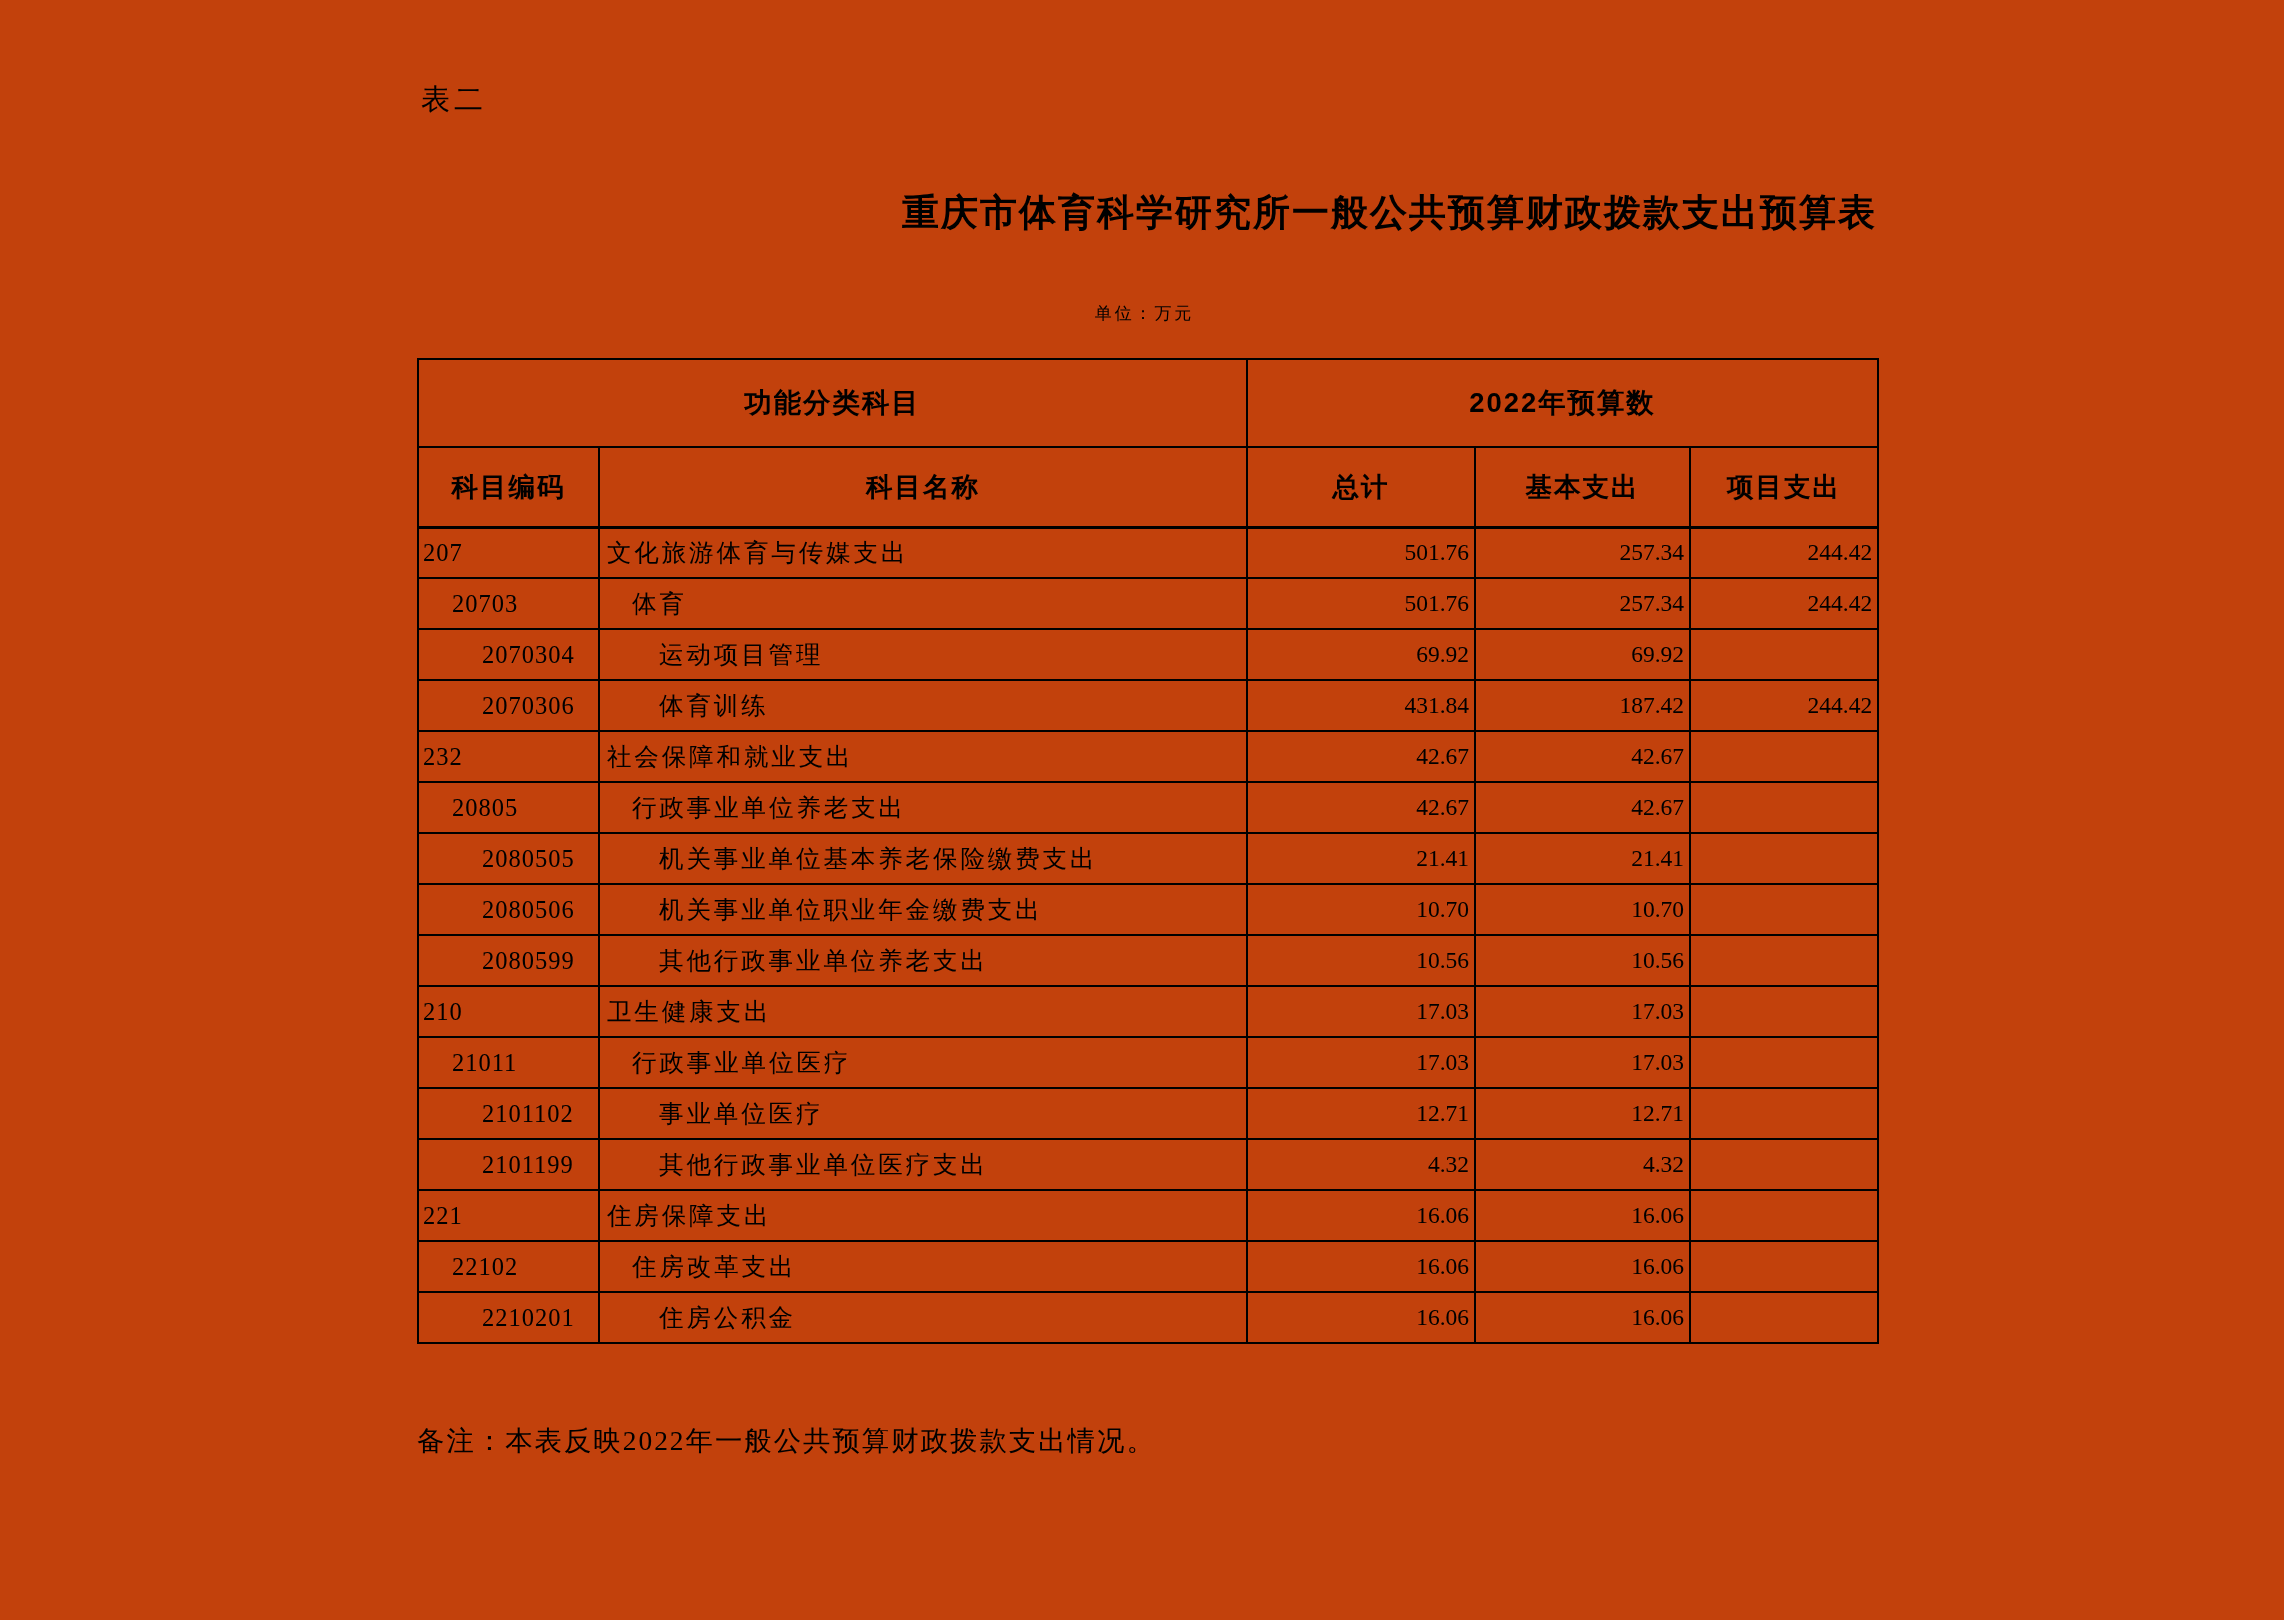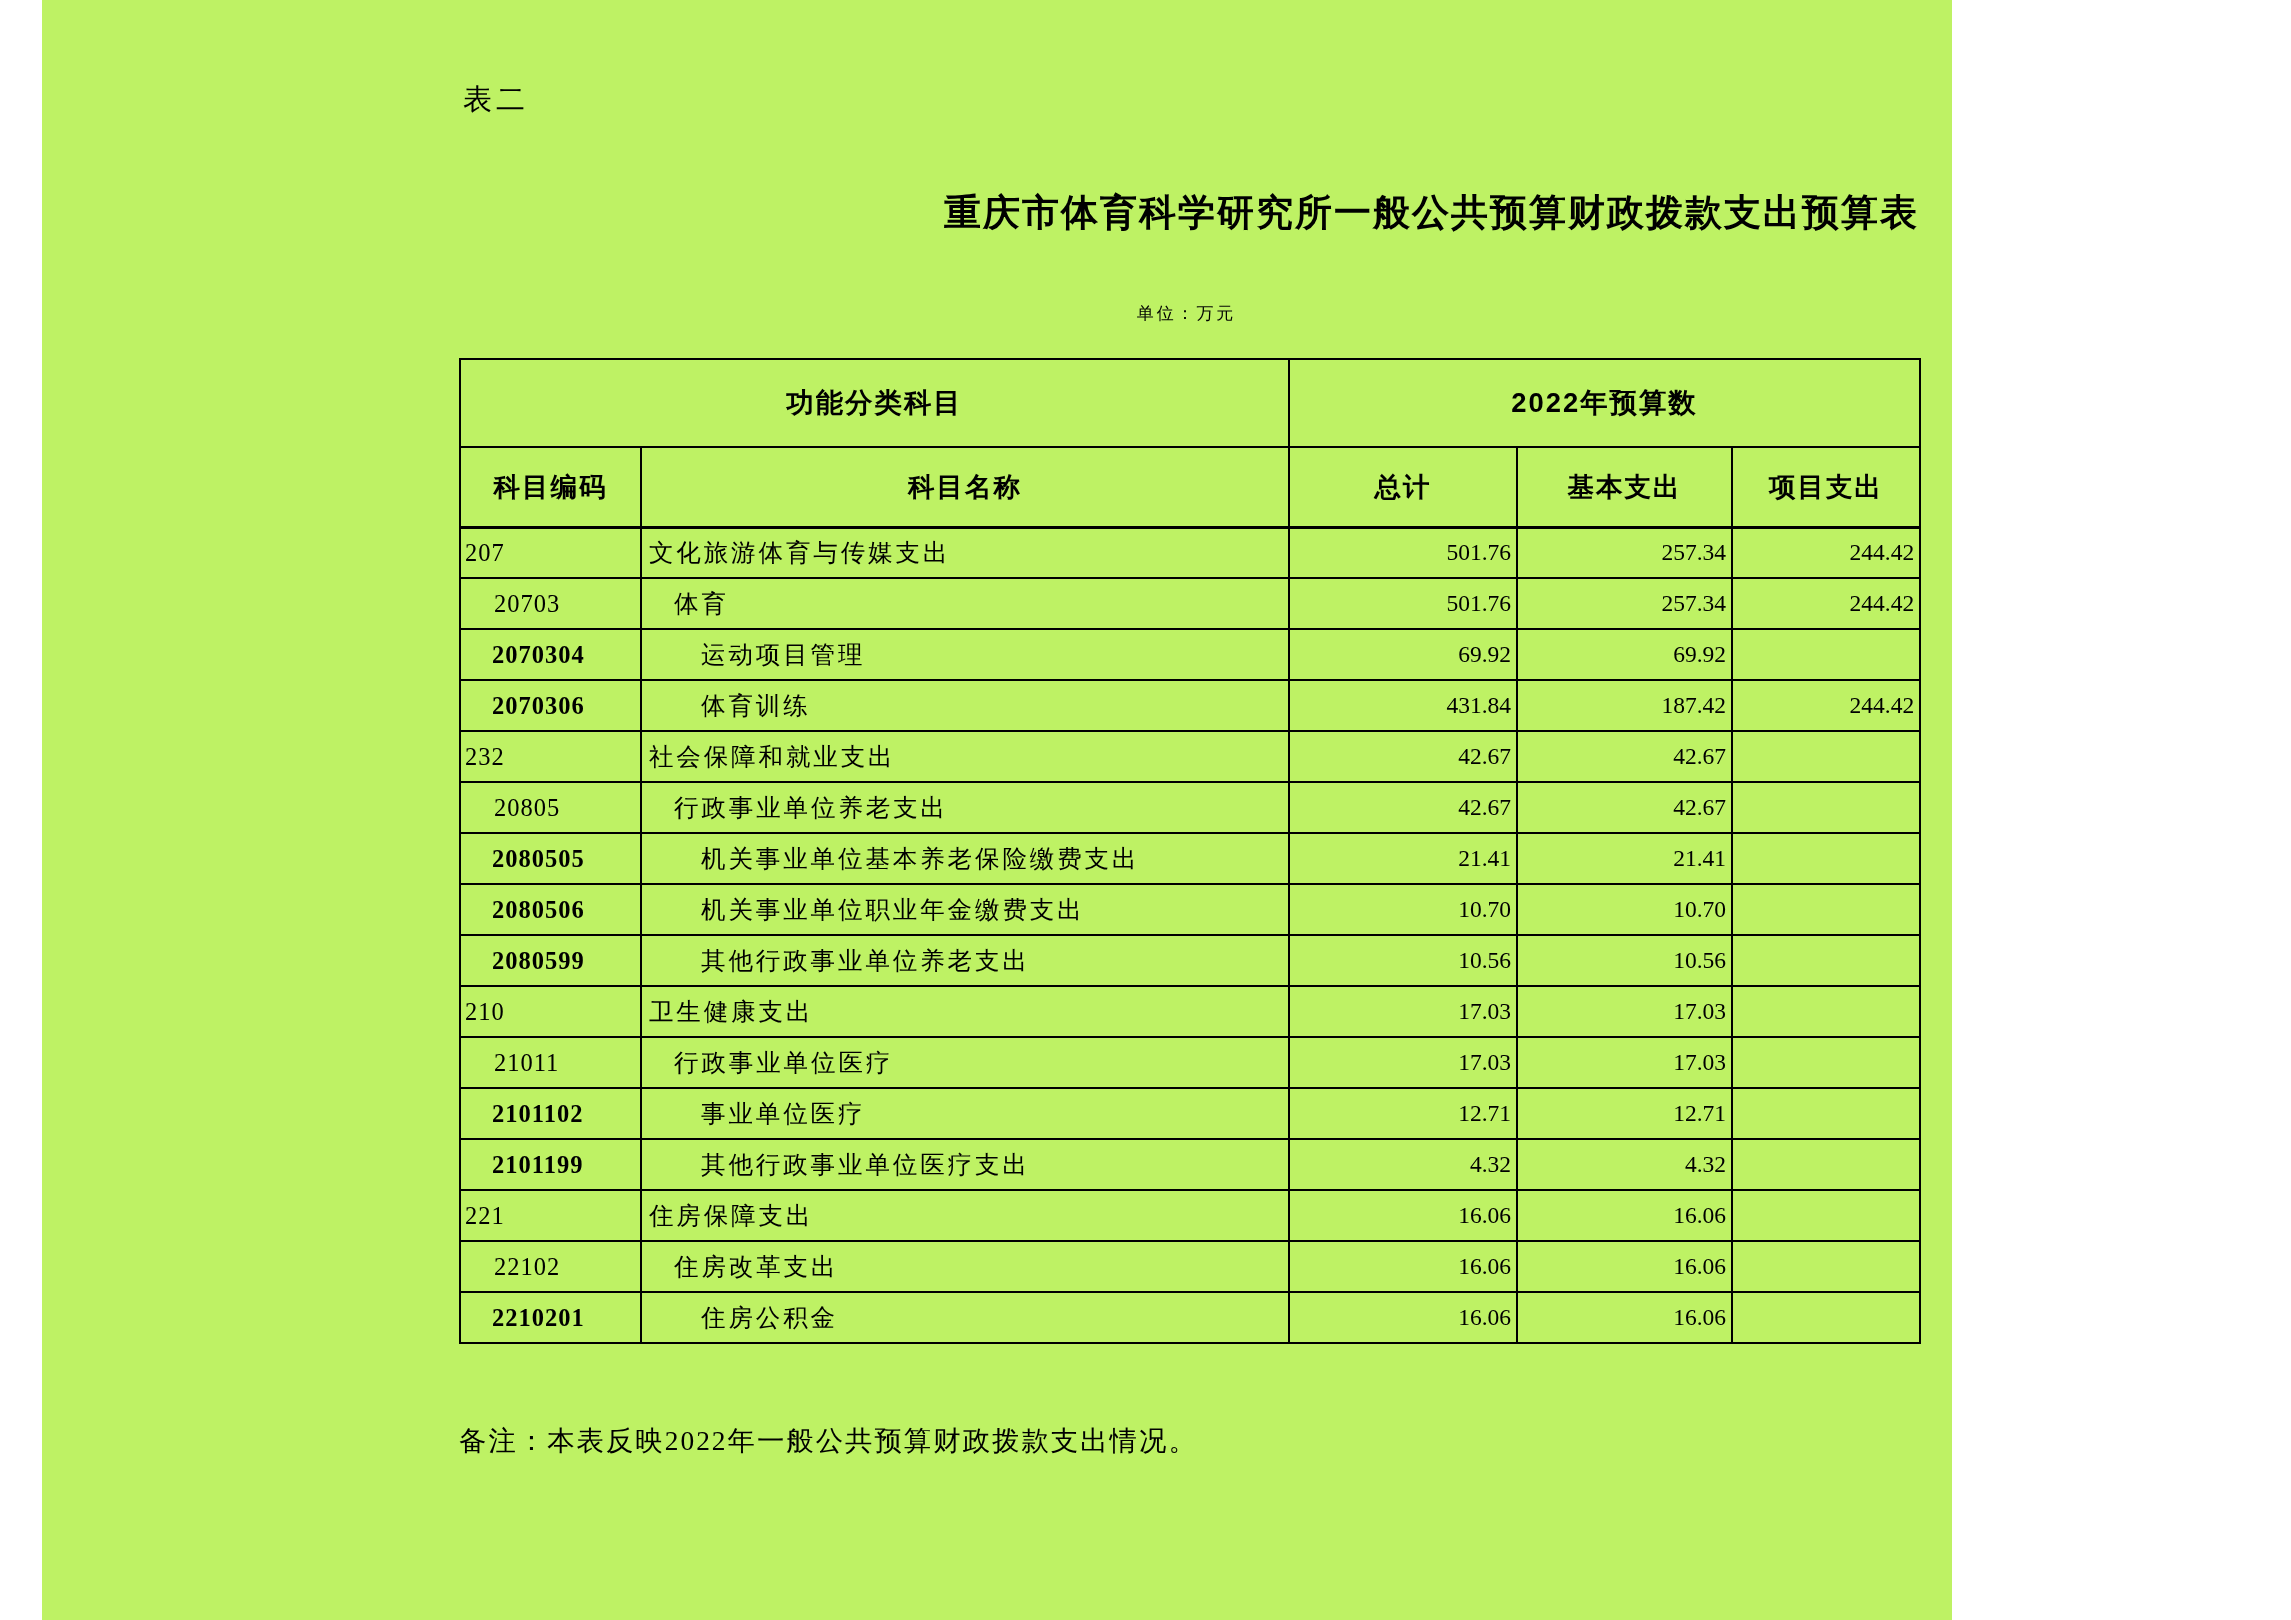--- a/index.html
+++ b/index.html
@@ -3,25 +3,24 @@
 <meta charset="utf-8">
 <style>
   * { margin: 0; padding: 0; box-sizing: border-box; }
   html, body { background: #ffffff; }
   body {
     font-family: "Liberation Serif", "DejaVu Serif", serif;
     color: #000;
   }
   .page {
     position: relative;
-    width: 1910px;
+    width: 2284px;
     height: 1620px;
-    background: #bef264;
+    background: #c2410c;
     overflow: hidden;
-    margin-left: 42px;
   }
   .sheet-label {
     position: absolute;
     left: 421px;
     top: 80px;
     font-size: 29px;
     letter-spacing: 3.9px;
     font-family: "Liberation Serif", "DejaVu Serif", serif;
   }
   .doc-title {
@@ -95,21 +94,21 @@
     letter-spacing: 1px;
     text-align: left;
   }
   td.name {
     font-size: 24.5px;
     letter-spacing: 2.9px;
     text-align: left;
   }
   td.code.lvl1 { padding-left: 4px; }
   td.code.lvl2 { padding-left: 33px; }
-  td.code.lvl3 { padding-left: 31px; font-weight: bold; }
+  td.code.lvl3 { padding-left: 63px; }
   td.name.lvl1 { padding-left: 6.9px; }
   td.name.lvl2 { padding-left: 32px; }
   td.name.lvl3 { padding-left: 59px; }
   td.num {
     font-size: 23.5px;
     text-align: right;
     padding-right: 4.9px;
   }
   .footer-note {
     position: absolute;

